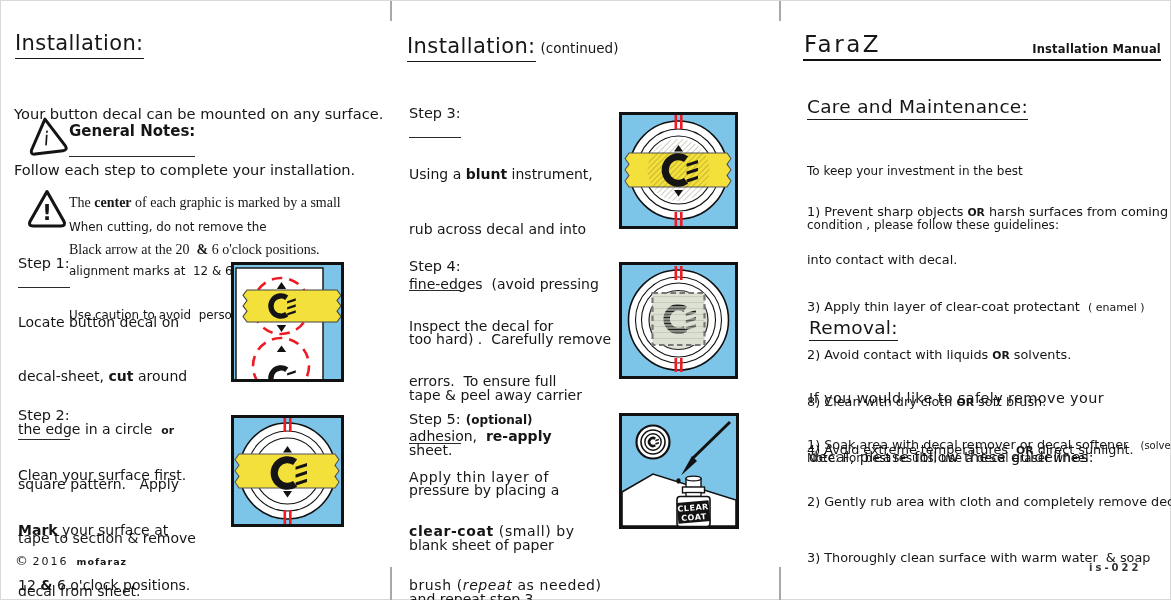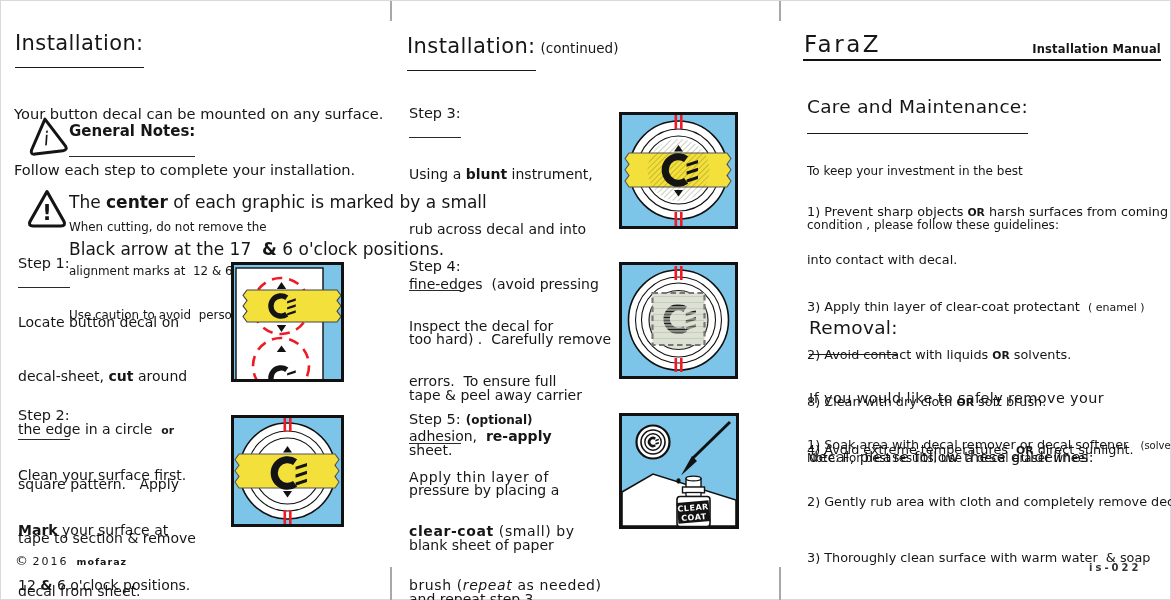--- a/index.html
+++ b/index.html
@@ -4,23 +4,23 @@
 <style>
   html,body{margin:0;padding:0;}
   body{
     width:1171px;height:600px;background:#ffffff;position:relative;overflow:hidden;
     font-family:"DejaVu Sans","Liberation Sans",sans-serif;color:#161616;
   }
   .page{position:absolute;inset:0;border:1px solid #d9d9d9;box-sizing:border-box;}
   .abs{position:absolute;}
   .pre{white-space:pre;}
   .fold{position:absolute;width:2px;background:#a8a8a8;}
-  .h1{font-size:21px;letter-spacing:.4px;border-bottom:1.7px solid #1a1a1a;padding-bottom:12px;display:inline-block;}
+  .h1{font-size:21px;letter-spacing:.4px;border-bottom:1.7px solid #1a1a1a;padding-bottom:3px;display:inline-block;}
   .h2{font-size:14.5px;border-bottom:1.3px solid #2a2a2a;padding-bottom:16px;display:inline-block;}
-  .h3{font-size:18.5px;letter-spacing:.3px;border-bottom:1.6px solid #1a1a1a;padding-bottom:16px;display:inline-block;}
+  .h3{font-size:18.5px;letter-spacing:.3px;border-bottom:1.6px solid #1a1a1a;padding-bottom:2px;display:inline-block;}
   .b{font-weight:bold;}
   .it{font-style:italic;}
   .or{font-weight:bold;font-size:10.8px;}
   .sm{font-size:11px;}
   .body14{font-size:14px;line-height:17.9px;}
   .suffix{font-size:13.5px;margin-left:5px;}
   .copy{font-size:11px;letter-spacing:.5px;}
   .doccode{font-size:10px;letter-spacing:3px;font-weight:bold;color:#333;}
   .logo{font-size:23px;letter-spacing:2.5px;}
   .manual{font-size:11.5px;font-weight:bold;letter-spacing:.2px;}
@@ -46,23 +46,23 @@
   </div>
 
   <svg class="abs" style="left:23px;top:114px;" width="46" height="42" viewBox="0 0 46 42">
     <g transform="rotate(-7 23 21)">
       <path d="M23,4 L40,33 Q42,37.5 37,37.5 L9,37.5 Q4,37.5 6,33 Z" fill="none" stroke="#141414" stroke-width="3" stroke-linejoin="round"></path>
       <text x="22" y="30" text-anchor="middle" font-size="19" font-family="DejaVu Serif, serif" font-style="italic" fill="#141414">i</text>
     </g>
   </svg>
   <div class="abs" style="left:68px;top:120px;">
     <span class="h2 b" style="font-size:15px;">General Notes:</span>
-    <div class="pre" style="font-size:17px;line-height:15.8px;margin-top:6px;">
+    <div class="pre" style="font-size:14px;line-height:15.8px;margin-top:6px;font-family:Liberation Serif, serif;">
       <div><span>The </span><span class="b">center</span><span> of each graphic is marked by a small</span></div>
-      <div><span>Black arrow at the 17  </span><span class="b">&amp;</span><span> 6 o'clock positions.</span></div>
+      <div><span>Black arrow at the 20  </span><span class="b">&amp;</span><span> 6 o'clock positions.</span></div>
     </div>
   </div>
 
   <svg class="abs" style="left:24px;top:187px;" width="44" height="42" viewBox="0 0 44 42">
     <path d="M22,3.5 L39,33.5 Q41,38 36,38 L8,38 Q3,38 5,33.5 Z" fill="none" stroke="#141414" stroke-width="3.1" stroke-linejoin="round"></path>
     <text x="22" y="32" text-anchor="middle" font-size="21" font-weight="bold" fill="#141414">!</text>
   </svg>
   <div class="abs pre" style="left:68px;top:190px;font-size:11.9px;line-height:14.6px;">
     <div>When cutting, do not remove the</div>
     <div>alignment marks at  12 &amp; 6 positions</div>

